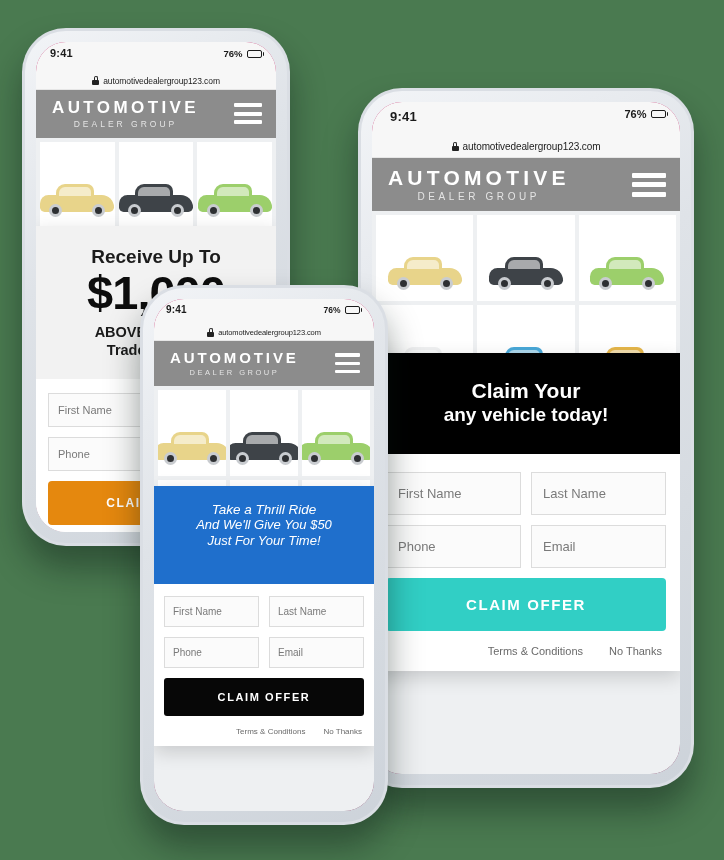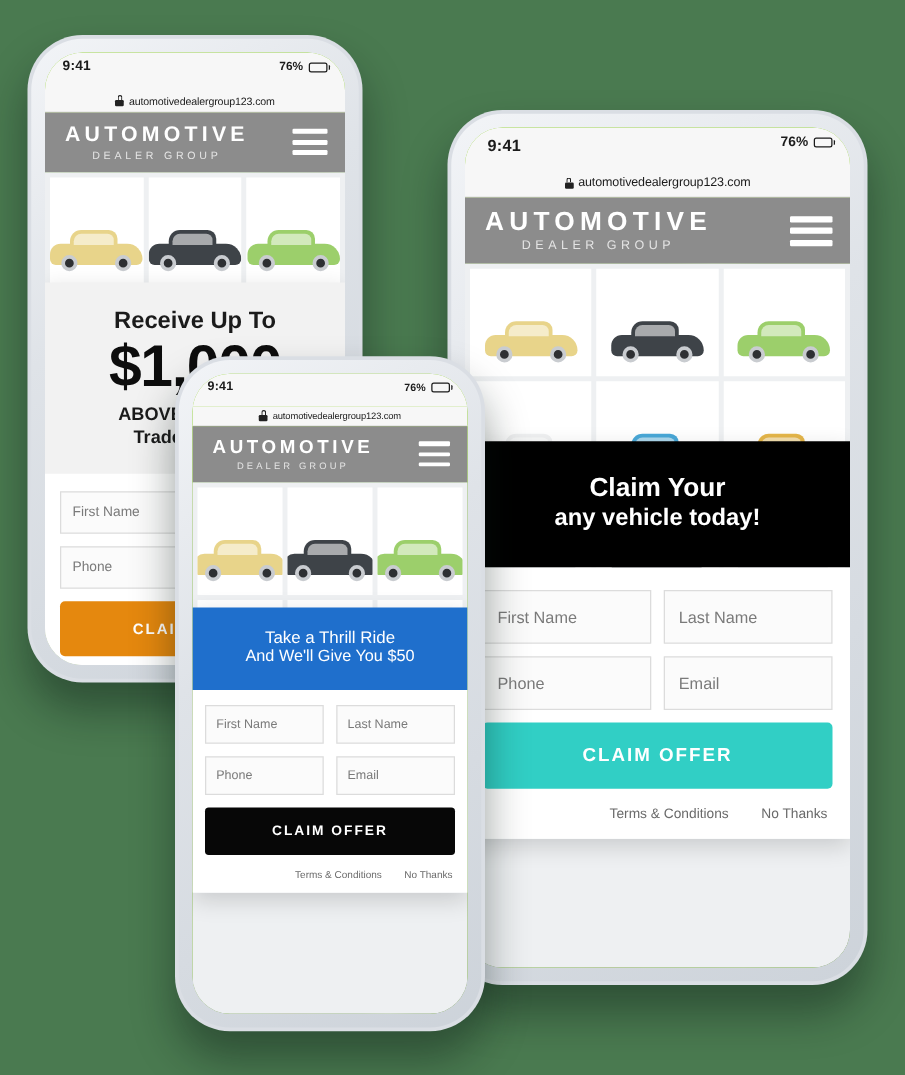--- a/index.html
+++ b/index.html
@@ -34,21 +34,21 @@
     border-radius: 41px;
     background: linear-gradient(145deg, #f2f4f7 0%, #dfe3e8 38%, #cdd3da 100%);
     pointer-events: none;
   }
   .screen {
     position: relative;
     width: 100%;
     height: 100%;
     border-radius: 30px;
     overflow: hidden;
-    background: #84cc16;
+    background: #be185d;
     z-index: 2;
   }
 
   
   .statusbar {
     height: 30px;
     background: #f7f7f7;
     position: relative;
     flex: 0 0 auto;
   }
@@ -253,21 +253,21 @@
   #phone-center .screen { display: flex; flex-direction: column; }
   #phone-center .statusbar { height: 26px; }
   #phone-center .sb-time { font-size: 10px; top: 5px; left: 12px; }
   #phone-center .sb-batt-pct { font-size: 8.5px; }
   #phone-center .urlbar { height: 16px; }
   #phone-center .url-text { font-size: 7.5px; }
   #phone-center .brand-main { font-size: 15px; letter-spacing: 2.9px; }
   #phone-center .brand-sub { font-size: 7.5px; letter-spacing: 2.5px; }
   #phone-center .hamburger span { width: 25px; height: 3.6px; gap: 4px; }
   #phone-center .offer-card { top: 100px; }
-  #phone-center .offer-top { background: #1f6fcc; padding: 16px 10px 19px; }
+  #phone-center .offer-top { background: #1f6fcc; padding: 16px 10px 36px; font-style: italic; }
   #phone-center .offer-eyebrow { font-size: 13.5px; color: #fff; font-weight: 400; }
   #phone-center .offer-amount { font-size: 27px; color: #fff; letter-spacing: -.5px; margin: 3px 0 7px; }
   #phone-center .offer-subline { font-size: 13px; color: #fff; font-weight: 400; }
   #phone-center .offer-form { padding: 12px 10px 8px; }
   #phone-center .field { font-size: 10px; padding: 9px 8px; }
   #phone-center .cta { background: #070707; padding: 13px 0; font-size: 11px; border-radius: 3px; }
   #phone-center .offer-footlinks { gap: 18px; padding: 11px 2px 2px; }
   #phone-center .offer-footlinks a { font-size: 8px; }
 </style>
 </head>
@@ -654,20 +654,21 @@
                 </div>
               </div>
             </div>
         </div>
 
         <div class="offer-card">
           <div class="offer-top">
             <div class="offer-eyebrow">Take a Thrill Ride</div>
             <div class="offer-subline">
               <div>And We'll Give You $50</div>
+              <div>Just For Your Time!</div>
             </div>
           </div>
           <div class="offer-form">
             <div class="field-row">
               <input class="field" placeholder="First Name" style="">
               <input class="field" placeholder="Last Name" style="">
             </div>
             <div class="field-row">
               <input class="field" placeholder="Phone" style="">
               <input class="field" placeholder="Email" style="">

